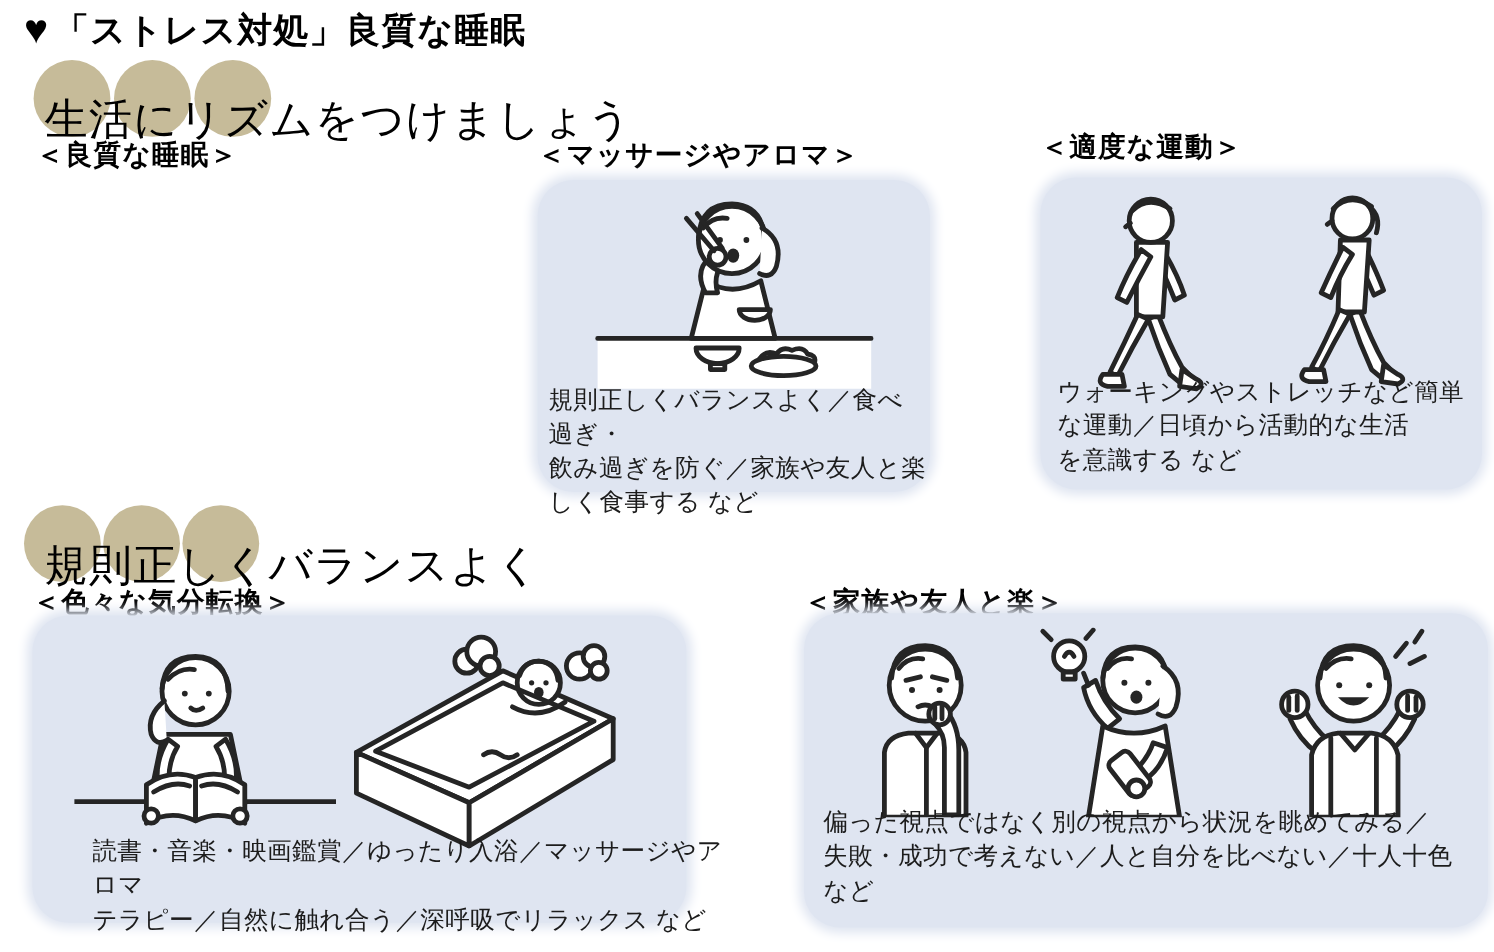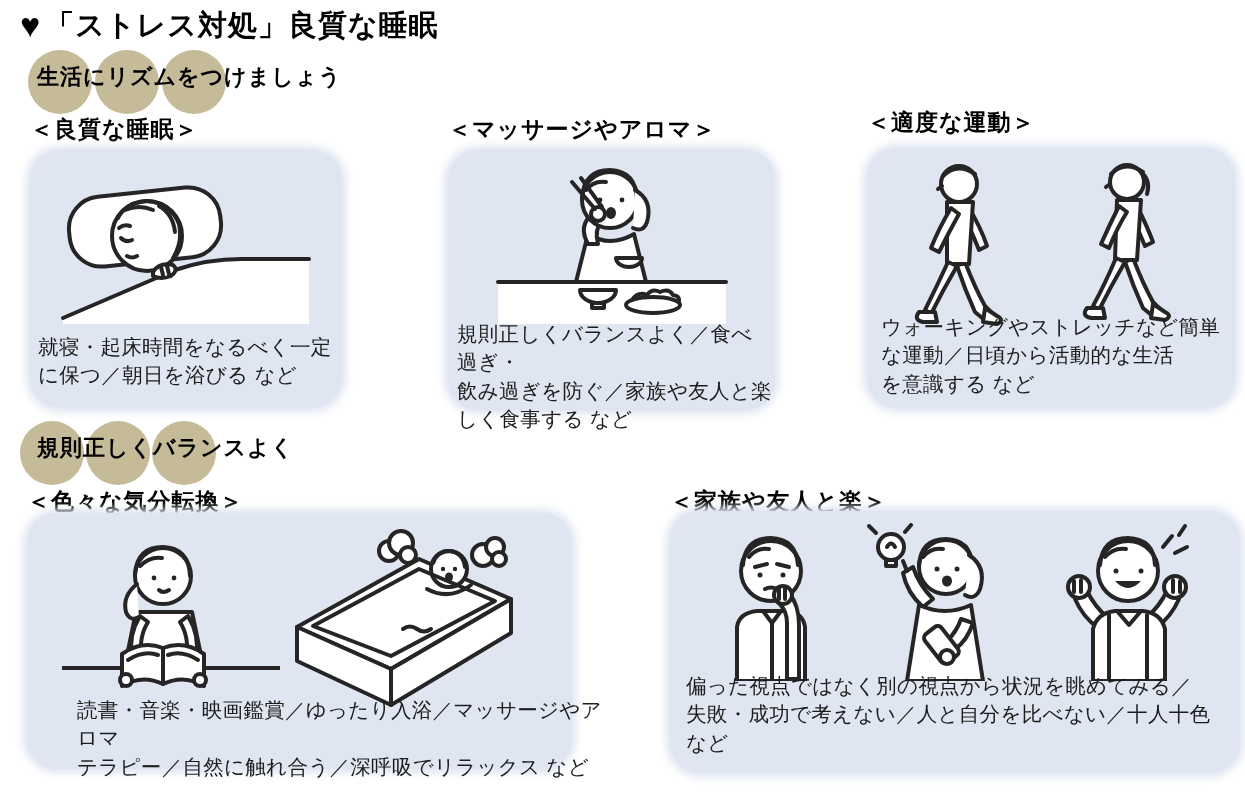--- a/index.html
+++ b/index.html
@@ -6,21 +6,21 @@
   .canvas{
     position:relative;width:1245px;height:793px;background:#ffffff;overflow:hidden;
     font-family:"Liberation Sans","DejaVu Sans",sans-serif;color:#111;
   }
   .page-title{
     position:absolute;left:20px;top:6px;font-size:29px;font-weight:bold;letter-spacing:1px;
     display:flex;align-items:center;gap:4px;color:#000;
   }
   .heart{font-size:34px;line-height:1;transform:translateY(-1px);}
   .accent-circle{position:absolute;width:64px;height:64px;border-radius:50%;background:#c6bb99;}
-  .section-heading{position:absolute;font-size:22px;font-weight:bold;letter-spacing:1px;color:#000;}
+  .section-heading{position:absolute;font-size:36px;font-weight:normal;letter-spacing:1px;color:#000;margin-top:14px;}
   .card-title{position:absolute;font-size:23px;font-weight:bold;text-align:left;letter-spacing:1px;color:#000;}
   .card{position:absolute;background:#dfe5f1;border-radius:30px;box-shadow:0 0 9px 4px #dfe5f1;}
   .caption{
     position:absolute;font-size:20.5px;line-height:1.38;letter-spacing:0.3px;color:#1c1c1c;
     white-space:pre-line;
   }
   .illus{position:absolute;}
   svg .ln{stroke:#252525;stroke-width:4;stroke-linecap:round;stroke-linejoin:round;fill:none;}
   svg .wh{fill:#ffffff;}
   svg .dk{fill:#252525;stroke:none;}
@@ -38,41 +38,20 @@
 
   <div class="accent-circle" style="left:28px;top:50px;"></div>
   <div class="accent-circle" style="left:95px;top:50px;"></div>
   <div class="accent-circle" style="left:162px;top:50px;"></div>
   <div class="section-heading" style="left:37px;top:62px;">生活にリズムをつけましょう</div>
 
   <div class="card-title" style="left:30px;top:114px;width:312px;">＜良質な睡眠＞</div>
   <div class="card-title" style="left:448px;top:114px;width:327px;">＜マッサージやアロマ＞</div>
   <div class="card-title" style="left:867px;top:107px;width:368px;">＜適度な運動＞</div>
 
-  <div class="card" style="left:30px;top:150px;width:312px;height:258px;">
-    <svg class="illus" style="left:25px;top:16px;" width="260" height="162" viewBox="0 0 260 162">
-      <g class="ln">
-        <path class="wh" d="M8,152 L120,104 Q152,93 186,93 L254,93 L254,158 L8,158 Z" stroke="none"></path>
-        <rect class="wh" x="14" y="26" width="152" height="70" rx="32" transform="rotate(-6 90 61)"></rect>
-        <circle class="wh" cx="92" cy="70" r="35"></circle>
-        <path d="M63,52 Q70,37 92,35 Q116,37 124,58 Q128,76 118,92"></path>
-        <path d="M104,40 Q118,48 120,66"></path>
-        <path d="M70,44 Q84,38 98,44"></path>
-        <path d="M66,72 Q71,77 77,74"></path>
-        <path d="M64,62 Q69,58 75,60"></path>
-        <path d="M72,90 Q77,93 82,90"></path>
-        <path d="M8,152 L120,104 Q152,93 186,93 L254,93"></path>
-        <path class="wh" d="M98,106 Q104,96 118,99 Q124,104 116,110 Q106,114 98,110 Z"></path>
-        <path d="M106,101 L108,109"></path>
-        <path d="M112,100 L114,108"></path>
-      </g>
-    </svg>
-    <div class="caption" style="left:8px;top:183px;width:300px;">就寝・起床時間をなるべく一定
-に保つ／朝日を浴びる など</div>
-  </div>
 
   <div class="card" style="left:448px;top:150px;width:327px;height:260px;">
     <svg class="illus" style="left:48px;top:8px;" width="232" height="168" viewBox="0 0 232 168">
       <g class="ln" stroke-width="3.5">
         <path class="wh" d="M2,124 L230,124 L230,166 L2,166 Z" stroke="none"></path>
         <line x1="2" y1="124" x2="230" y2="124"></line>
         <path class="wh" d="M92,76 Q114,90 138,76 L150,124 L80,124 Z"></path>
         <path class="wh" d="M92,86 Q82,68 96,56 L106,62 Q98,72 102,86 Z"></path>
         <path class="wh" d="M120,100 a13,9 0 0 0 26,0 Z"></path>
         <circle class="wh" cx="114" cy="42" r="28"></circle>

